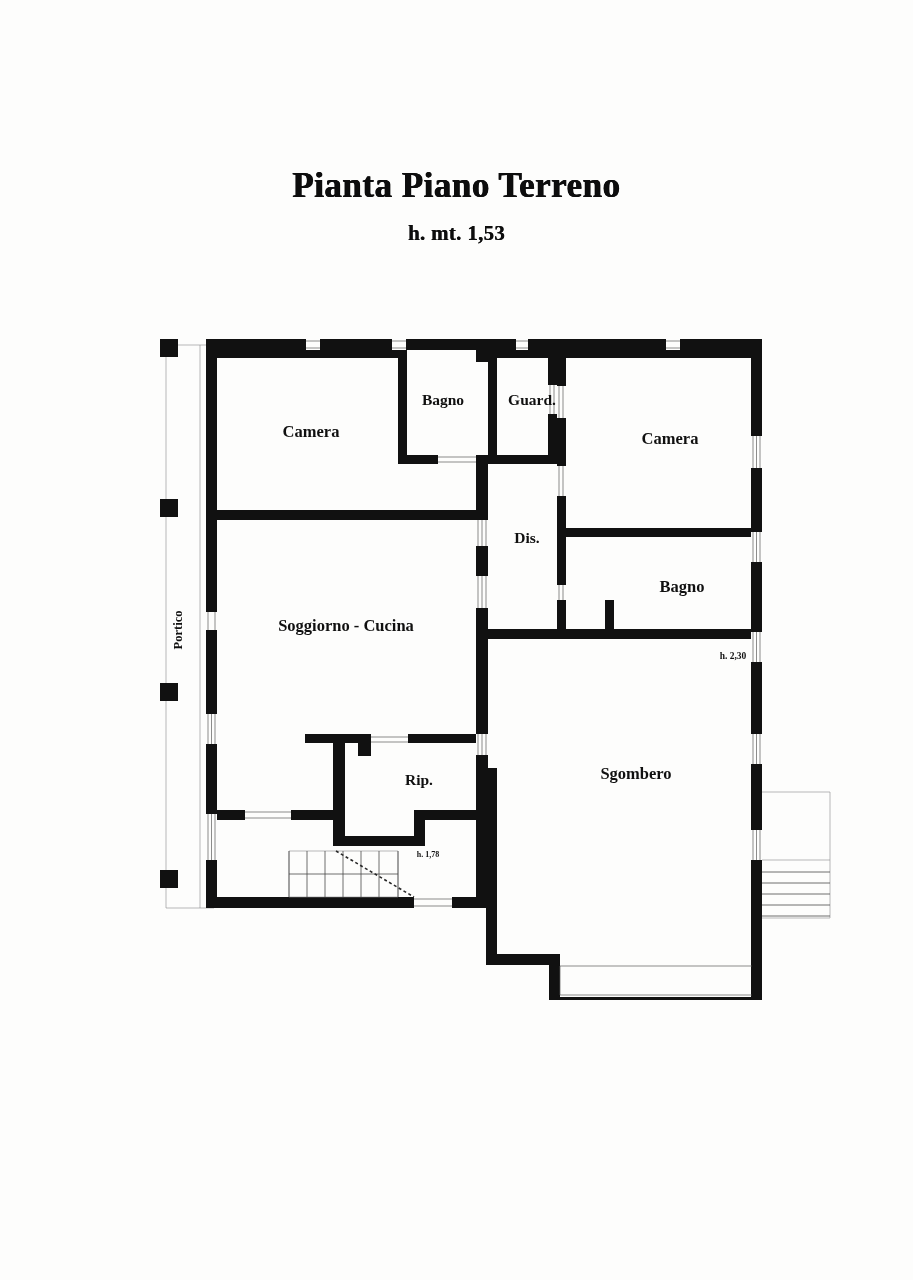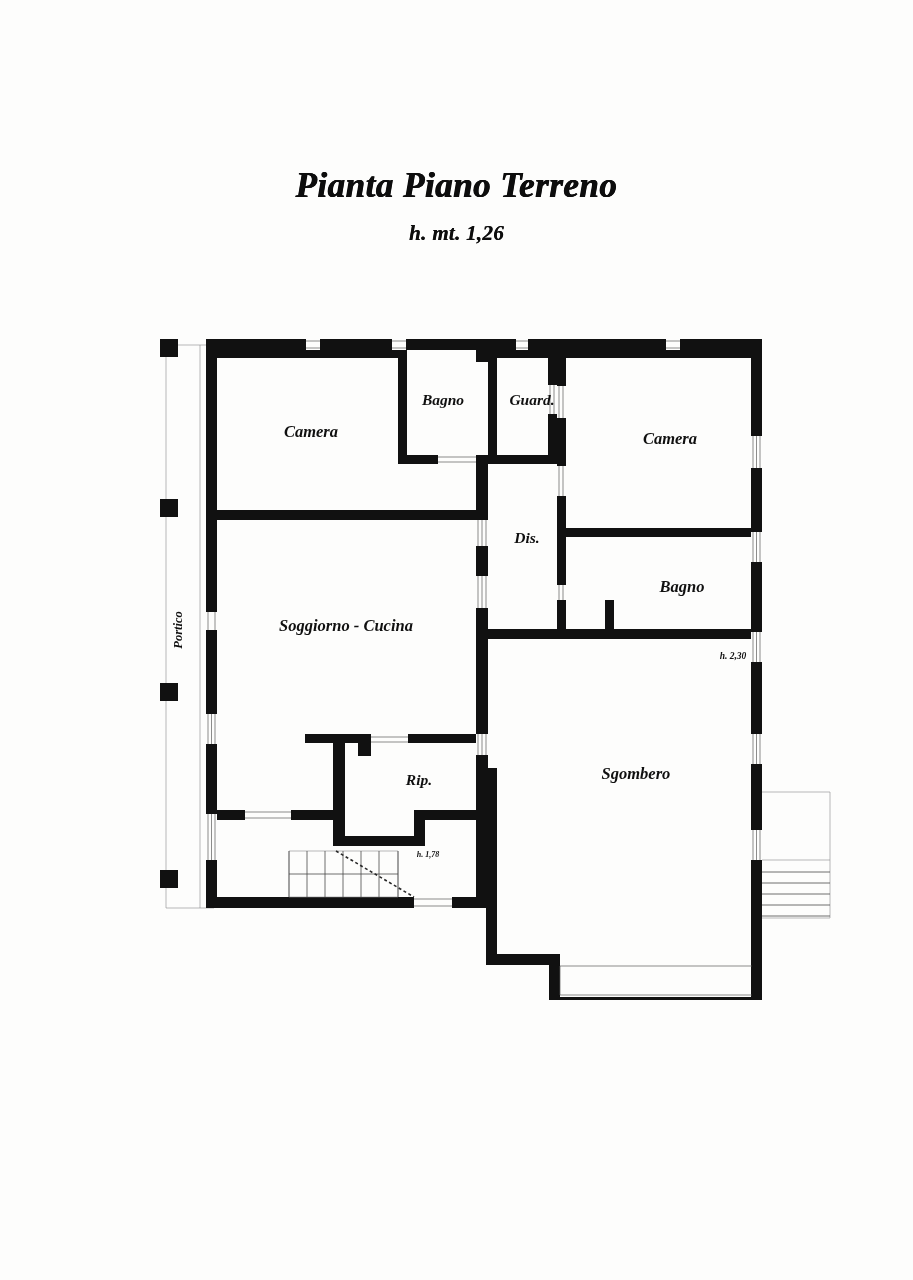--- a/index.html
+++ b/index.html
@@ -15,21 +15,20 @@
     font-family: "Liberation Serif", serif;
     color: #000000;
     overflow: hidden;
   }
   #sheet {
     position: absolute;
     left: 0; top: 0;
     width: 913px;
     height: 1280px;
     background: #fdfdfc;
-    font-style: italic;
   }
   
   .title-block {
     position: absolute;
     left: 0;
     top: 168px;
     width: 913px;
     text-align: center;
   }
   .plan-title {
@@ -90,21 +89,21 @@
   .stairline { stroke: #4a4a4a; stroke-width: 0.8; fill: none; }
   .dash { stroke: #2a2a2a; stroke-width: 1.6; fill: none; stroke-dasharray: 3 2.6; }
 </style>
 </head>
 <body>
 
 <div id="sheet">
 
   <div class="title-block">
     <div class="plan-title">Pianta Piano Terreno</div>
-    <div class="plan-subtitle">h. mt. 1,26</div>
+    <div class="plan-subtitle">h. mt. 1,53</div>
   </div>
 
   <div id="plan-wrap">
     <svg width="913" height="700" viewBox="0 0 913 700" xmlns="http://www.w3.org/2000/svg">
 
       <g>
         <path class="hairline" d="M 166 45 L 166 608"></path>
         <path class="hairline" d="M 166 45 L 214 45"></path>
         <path class="hairline" d="M 166 608 L 214 608"></path>
         <path class="hairline" d="M 200 45 L 200 608"></path>

